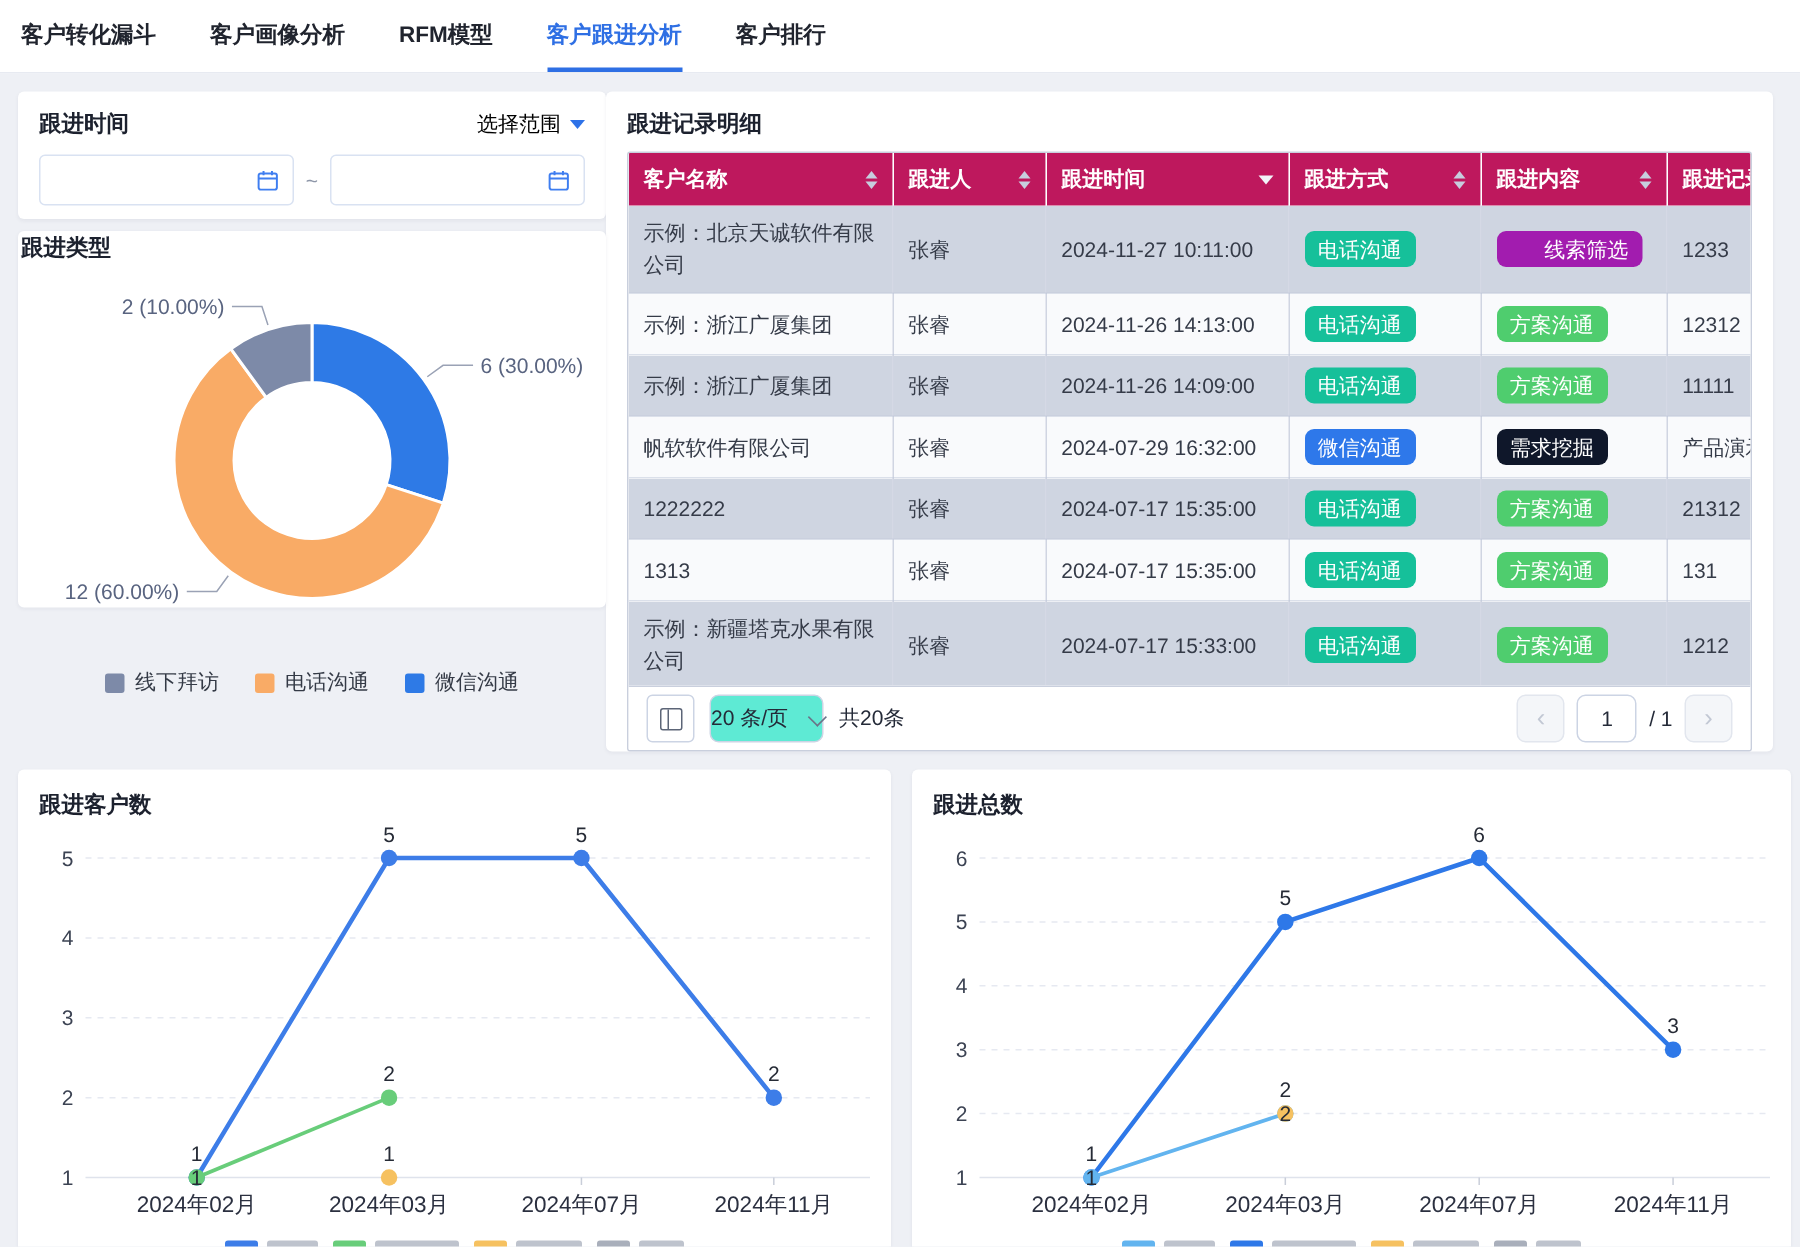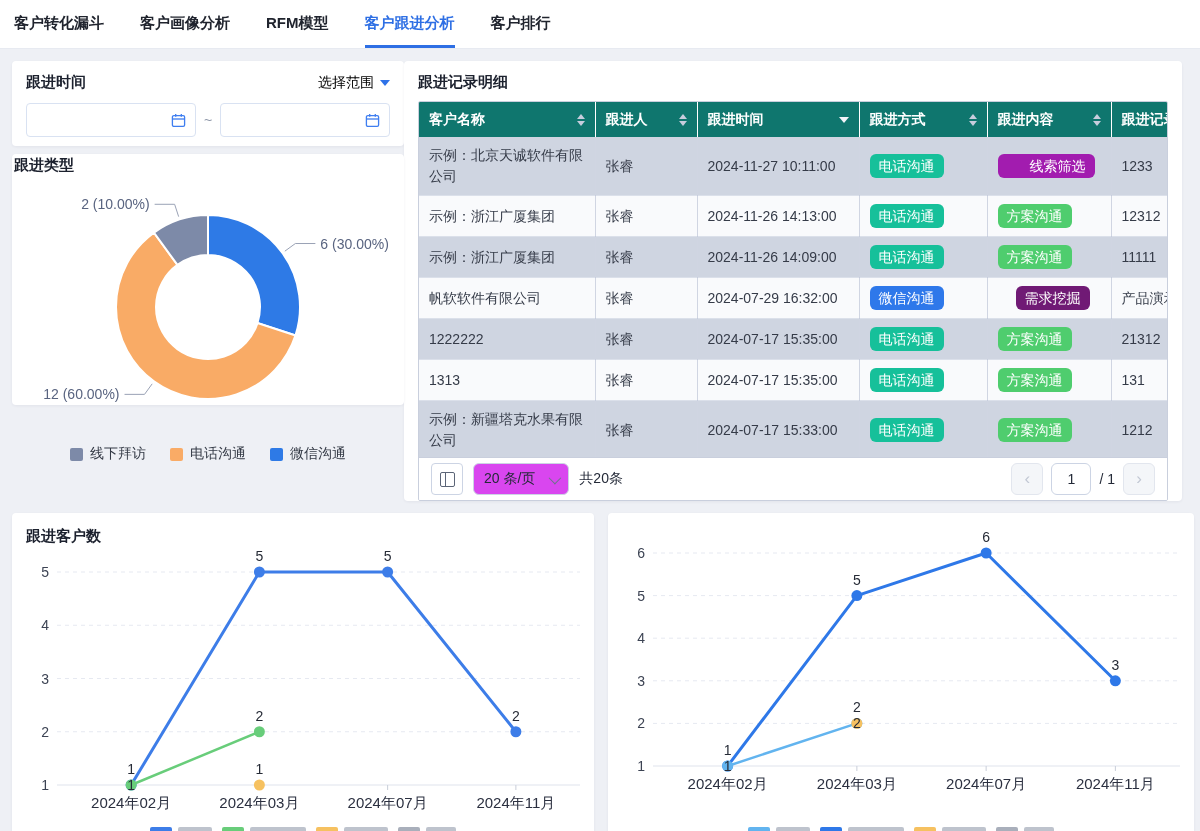--- a/index.html
+++ b/index.html
@@ -28,36 +28,36 @@
   
   .donut-card{height:251px;padding:2px;position:relative;}
   .donut-legend{display:flex;justify-content:center;gap:24px;margin-top:8px;}
   .dl-item{display:flex;align-items:center;gap:7px;font-size:14px;color:#343a46;cursor:pointer;}
   .dl-swatch{width:13px;height:13px;border-radius:2px;display:inline-block;}
   
   .table-card{width:778px;height:440px;padding:12px 14px 0 14px;}
   .table-box{margin-top:9px;border:1px solid #c9cfdd;border-radius:2px;overflow:hidden;background:#fff;}
   .table-wrap{height:355px;overflow:hidden;}
   table{border-collapse:collapse;table-layout:fixed;width:842px;}
-  th{background:#0f766e;color:#fff;font-size:14px;font-weight:700;text-align:left;height:35px;padding:0 10px;border-right:1px solid rgba(255,255,255,.28);box-sizing:border-box;white-space:nowrap;overflow:hidden;}
+  th{background:#be185d;color:#fff;font-size:14px;font-weight:700;text-align:left;height:35px;padding:0 10px;border-right:1px solid rgba(255,255,255,.28);box-sizing:border-box;white-space:nowrap;overflow:hidden;}
   th .th-inner{display:flex;align-items:center;justify-content:space-between;}
   td{font-size:14px;color:#353b48;padding:8px 10px;border-right:1px solid rgba(150,162,190,.45);border-bottom:1px solid rgba(190,198,216,.55);line-height:21px;overflow:hidden;white-space:normal;word-break:break-all;box-sizing:border-box;}
   tr.zebra td{background:#cfd5e1;}
   tr.plain td{background:#f9fafc;}
   .badge{display:inline-block;padding:4px 9px;border-radius:6px;color:#fff;font-size:14px;line-height:16px;white-space:nowrap;}
   .sorter{display:inline-flex;flex-direction:column;gap:2px;margin-left:6px;}
   .tri-u{width:0;height:0;border-left:4px solid transparent;border-right:4px solid transparent;border-bottom:5px solid #c7cddd;}
   .tri-d{width:0;height:0;border-left:4px solid transparent;border-right:4px solid transparent;border-top:5px solid #c7cddd;}
   .tri-d.big{border-left-width:5px;border-right-width:5px;border-top:6px solid #f2f4f9;}
   
   .pagination{display:flex;align-items:center;gap:10px;height:42px;border-top:1px solid #c9cfdd;background:#fff;padding:0 12px;}
   .col-icon-btn{width:30px;height:30px;border:1px solid #ccd4e4;border-radius:4px;background:#fff;display:flex;align-items:center;justify-content:center;cursor:pointer;}
   .colicon{width:13px;height:13px;border:1.5px solid #5c6577;border-radius:2px;position:relative;display:inline-block;}
   .colicon i{position:absolute;left:4px;top:0;bottom:0;width:1.5px;background:#5c6577;}
-  .size-select{height:30px;border:1px solid #ccd4e4;border-radius:6px;display:flex;align-items:center;gap:14px;padding:0 10px;font-size:14px;color:#242a38;background:#d946ef;cursor:pointer;}
+  .size-select{height:30px;border:1px solid #ccd4e4;border-radius:6px;display:flex;align-items:center;gap:14px;padding:0 0;font-size:14px;color:#242a38;background:#5eead4;cursor:pointer;}
   .chev-down{width:8px;height:8px;border-right:1.6px solid #6b7488;border-bottom:1.6px solid #6b7488;transform:rotate(45deg) translateY(-2px);}
   .total-label{font-size:14px;color:#242a38;}
   .pager{margin-left:auto;display:flex;align-items:center;gap:8px;}
   .pg-btn{width:30px;height:30px;border:1px solid #e2e6ee;background:#f4f6f9;border-radius:6px;color:#c2c8d4;display:flex;align-items:center;justify-content:center;font-size:17px;cursor:default;}
   .page-input{width:34px;height:28px;border:1px solid #ccd4e4;border-radius:6px;text-align:center;font-size:14px;color:#242a38;font-family:inherit;}
   .page-total{font-size:14px;color:#242a38;}
   
   .bottom-row{display:flex;gap:14px;margin-top:12px;padding:0 6px 0 12px;}
   .chart-card{height:360px;padding:14px 0 0 0;position:relative;}
   .chart-card .card-title{padding-left:14px;}
@@ -225,21 +225,21 @@
                 <td>2024-11-26 14:09:00</td>
                 <td><span class="badge" style="background: rgb(22, 192, 154);">电话沟通</span></td>
                 <td><span class="badge" style="background: rgb(79, 205, 110);">方案沟通</span></td>
                 <td>11111</td>
               </tr>
               <tr class="plain">
                 <td>帆软软件有限公司</td>
                 <td>张睿</td>
                 <td>2024-07-29 16:32:00</td>
                 <td><span class="badge" style="background: rgb(46, 120, 234);">微信沟通</span></td>
-                <td><span class="badge" style="background: #701a75; margin-left: 18px;">需求挖掘</span></td>
+                <td><span class="badge" style="background: #0f172a;">需求挖掘</span></td>
                 <td>产品演示</td>
               </tr>
               <tr class="zebra">
                 <td>1222222</td>
                 <td>张睿</td>
                 <td>2024-07-17 15:35:00</td>
                 <td><span class="badge" style="background: rgb(22, 192, 154);">电话沟通</span></td>
                 <td><span class="badge" style="background: rgb(79, 205, 110);">方案沟通</span></td>
                 <td>21312</td>
               </tr>
@@ -336,20 +336,21 @@
           <span class="ll-swatch" style="background: rgb(246, 193, 96);"></span>
           <span class="ll-bar" style="width: 44px;"></span>
         </span>
         <span class="ll-item">
           <span class="ll-swatch" style="background: rgb(169, 175, 187);"></span>
           <span class="ll-bar" style="width: 30px;"></span>
         </span>
       </div>
   </div>
   <div class="card chart-card" style="width:586px;">
+    <div class="card-title">跟进总数</div>
     <svg id="c2" width="586" height="283">
         <line x1="45" y1="235" x2="572" y2="235" stroke="#dfe3ec" stroke-width="1"></line>
         <text x="37" y="240" font-size="14" fill="#3c4353" text-anchor="end">1</text>
         <line x1="45" y1="192.4" x2="572" y2="192.4" stroke="#e6e9f1" stroke-width="1" stroke-dasharray="4 4"></line>
         <text x="37" y="197.4" font-size="14" fill="#3c4353" text-anchor="end">2</text>
         <line x1="45" y1="149.8" x2="572" y2="149.8" stroke="#e6e9f1" stroke-width="1" stroke-dasharray="4 4"></line>
         <text x="37" y="154.8" font-size="14" fill="#3c4353" text-anchor="end">3</text>
         <line x1="45" y1="107.2" x2="572" y2="107.2" stroke="#e6e9f1" stroke-width="1" stroke-dasharray="4 4"></line>
         <text x="37" y="112.2" font-size="14" fill="#3c4353" text-anchor="end">4</text>
         <line x1="45" y1="64.6" x2="572" y2="64.6" stroke="#e6e9f1" stroke-width="1" stroke-dasharray="4 4"></line>

